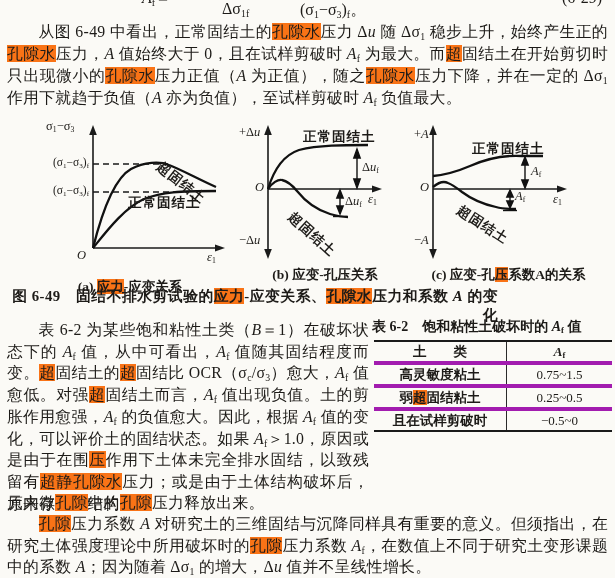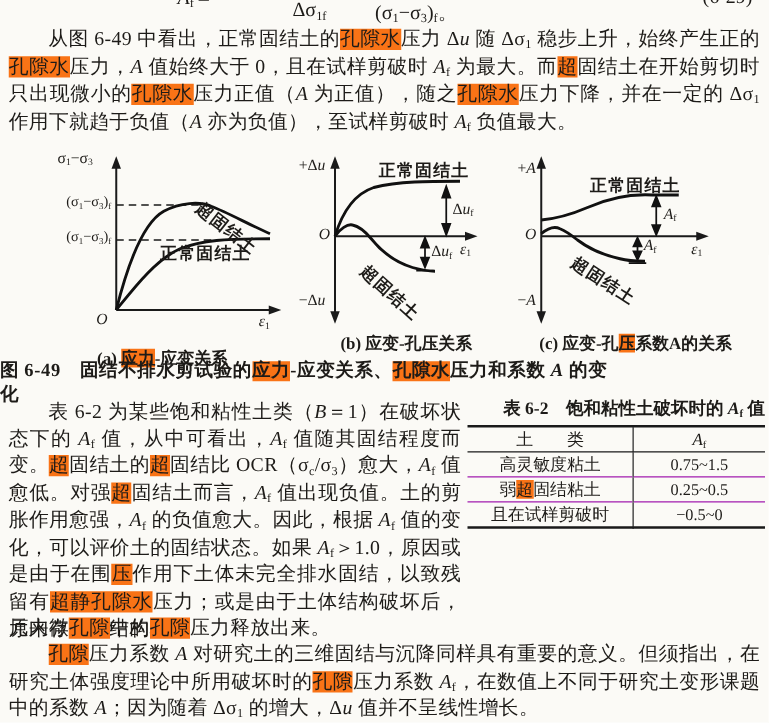--- a/index.html
+++ b/index.html
@@ -17,43 +17,43 @@
   .eq{position:absolute;left:0;top:0;width:615px;height:20px;overflow:hidden;font-size:16px;}
   .eq span.piece{position:absolute;white-space:nowrap;}
   
   .chart{position:absolute;}
   .chart svg{position:absolute;left:0;top:0;}
   .lbl{position:absolute;font-size:12.5px;white-space:nowrap;line-height:1.1;}
   .lbl.small{font-size:11.5px;}
   .lbl.curve{font-weight:bold;font-size:13.5px;letter-spacing:1px;}
   .rot{transform-origin:0 50%;}
   .cap{position:absolute;font-size:13.5px;font-weight:600;text-align:center;white-space:nowrap;}
-  .figcap{position:absolute;left:0;top:287px;width:498px;text-align:left;font-size:14.8px;font-weight:bold;letter-spacing:0.5px;}
+  .figcap{position:absolute;left:0;top:287px;width:498px;text-align:right;font-size:14.8px;font-weight:bold;letter-spacing:0.5px;}
   
-  .tbl-title{position:absolute;left:372px;top:318px;width:240px;text-align:right;font-weight:bold;font-size:14px;white-space:nowrap;}
+  .tbl-title{position:absolute;left:372px;top:318px;width:240px;text-align:left;font-weight:bold;font-size:14px;white-space:nowrap;}
   table.tbl{
     position:absolute;left:374px;top:340px;width:238px;
     border-collapse:collapse;table-layout:fixed;
     border-top:2px solid #1a1a1a;border-bottom:2.5px solid #1a1a1a;
     font-size:13.5px;
   }
-  table.tbl th,table.tbl td{height:19px;padding:0 2px;text-align:center;font-weight:400;}
+  table.tbl th,table.tbl td{height:19px;padding:0 2px;text-align:center;font-weight:700;}
   table.tbl th{border-bottom:1.5px solid #1a1a1a;}
-  table.tbl td{border-top:1px solid #a21caf;}
+  table.tbl td{border-top:4px solid #a21caf;}
   table.tbl th:first-child,table.tbl td:first-child{border-right:1px solid #2a2a2a;width:128px;}
   table.tbl td:last-child{font-weight:normal;font-size:13px;}
 </style>
 </head>
 <body>
 
 <div class="page">
 
   <div class="eq">
     <span class="piece" style="left:142px;top:-12px"><span class="it">A</span><sub>f</sub><span>＝</span></span>
-    <span class="piece" style="left:234px;top:0px"><span>Δσ</span><sub>1f</sub></span>
+    <span class="piece" style="left:222px;top:0px"><span>Δσ</span><sub>1f</sub></span>
     <span class="piece" style="left:300px;top:0px"><span>(σ</span><sub>1</sub><span>−σ</span><sub>3</sub><span>)</span><sub>f</sub><span>。</span></span>
     <span class="piece" style="left:562px;top:-11px">(6-29)</span>
   </div>
 
   <div class="txt indent" style="left:7px;top:21px;width:601px"><span>从图 6-49 中看出，正常固结土的</span><span class="hl">孔隙水</span><span>压力 Δ</span><span class="it">u</span><span> 随 Δσ</span><sub>1</sub><span> 稳步上升，始终产生正的</span><span class="hl">孔隙水</span><span>压力，</span><span class="it">A</span><span> 值始终大于 0，且在试样剪破时 </span><span class="it">A</span><sub>f</sub><span> 为最大。而</span><span class="hl">超</span><span>固结土在开始剪切时只出现微小的</span><span class="hl">孔隙水</span><span>压力正值（</span><span class="it">A</span><span> 为正值），随之</span><span class="hl">孔隙水</span><span>压力下降，并在一定的 Δσ</span><sub>1</sub><span> 作用下就趋于负值（</span><span class="it">A</span><span> 亦为负值），至试样剪破时 </span><span class="it">A</span><sub>f</sub><span> 负值最大。</span></div>
 
   <div class="chart" style="left:30px;top:124px;width:200px;height:142px">
     <svg width="200" height="142" viewBox="0 0 200 142">
       <g stroke="#1a1a1a" stroke-width="1.6" fill="none">
         <line x1="63" y1="8" x2="63" y2="124"></line>

